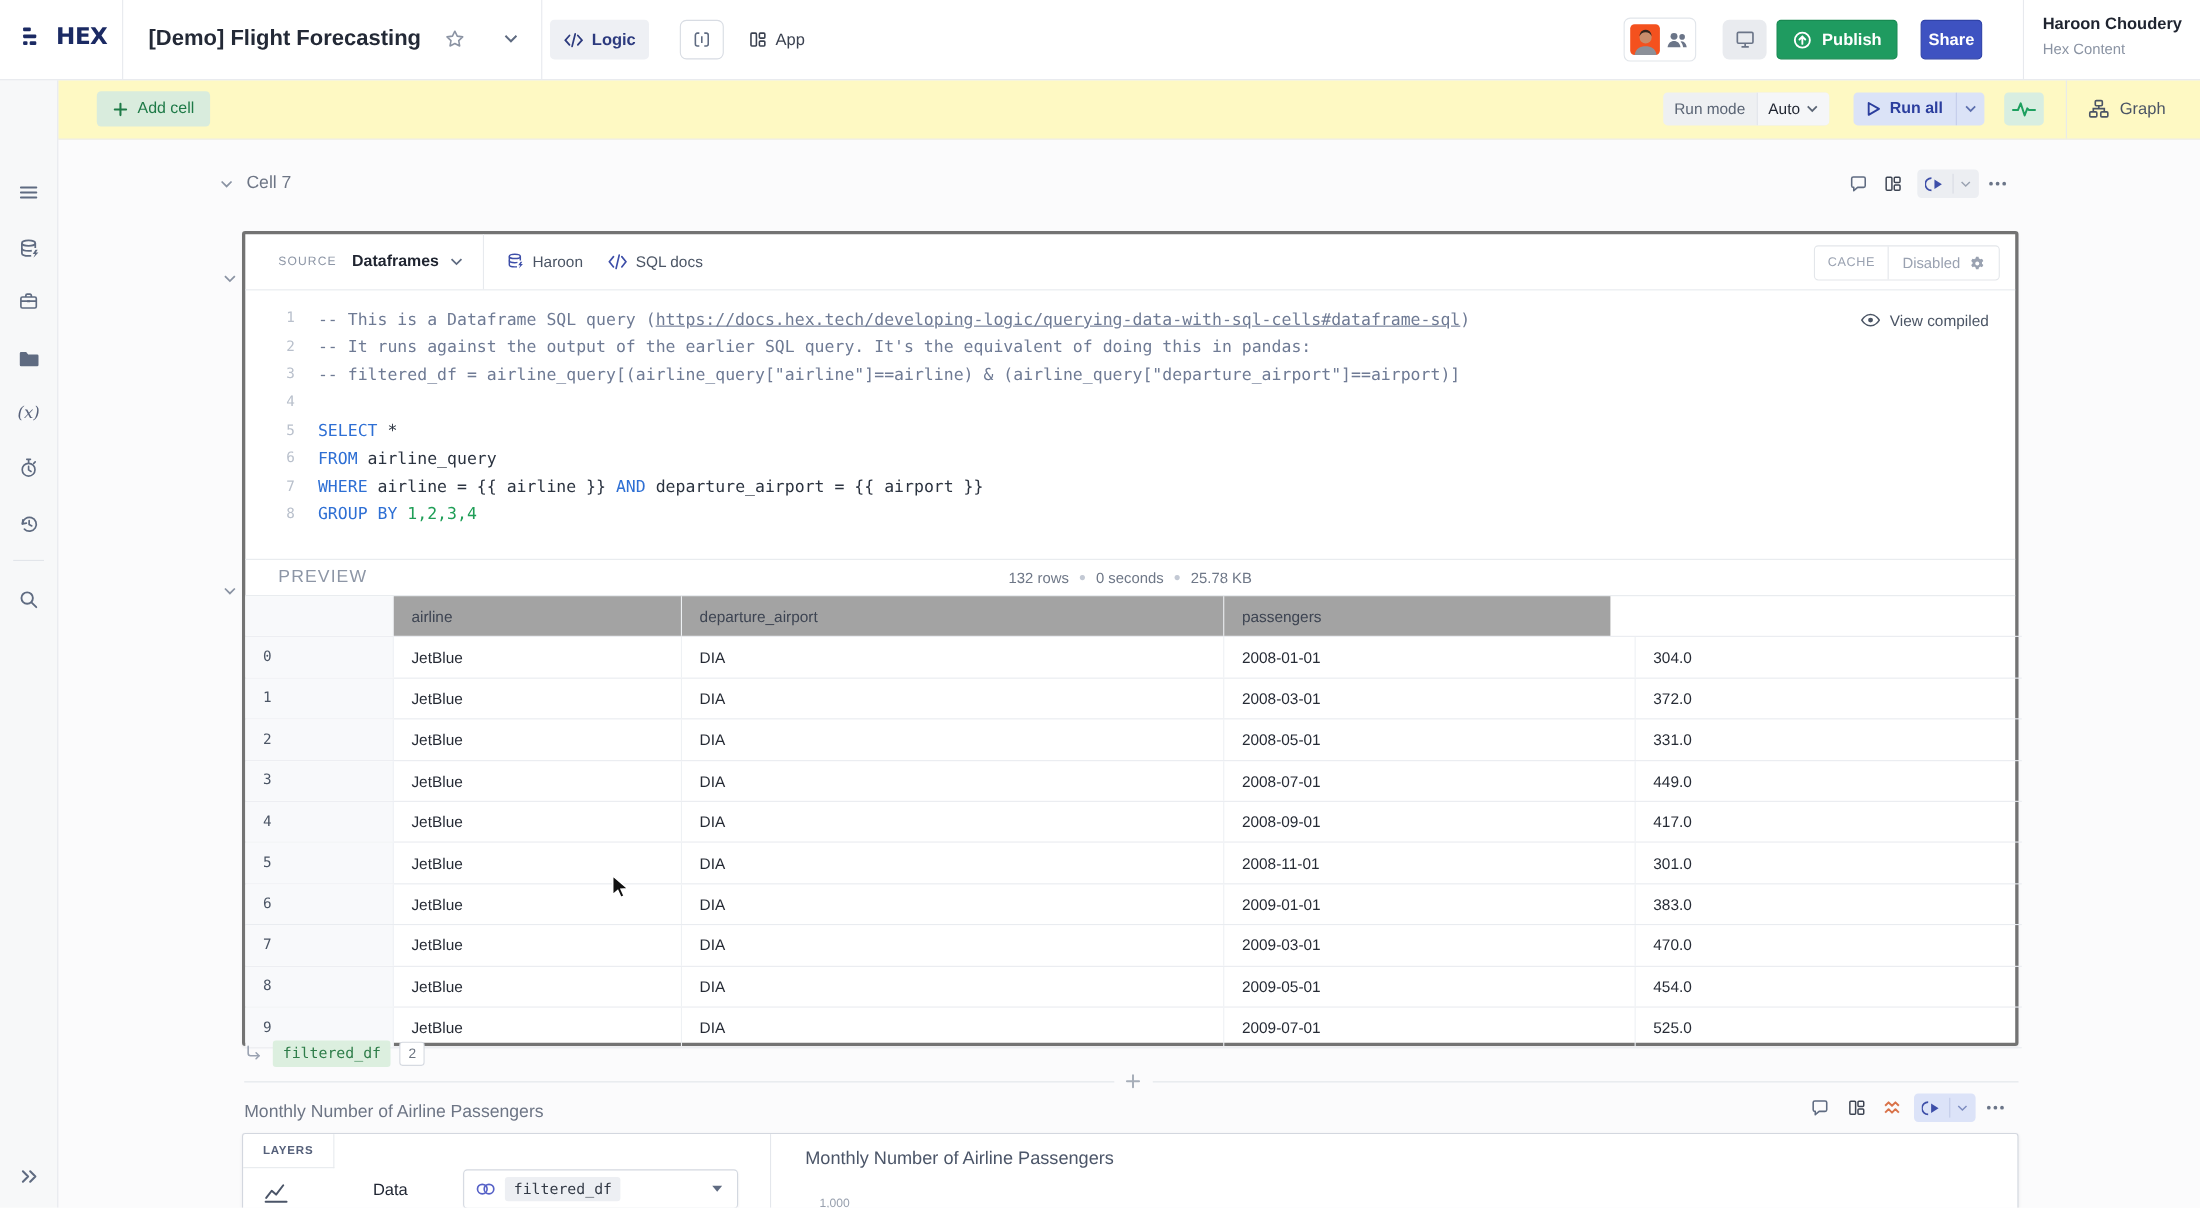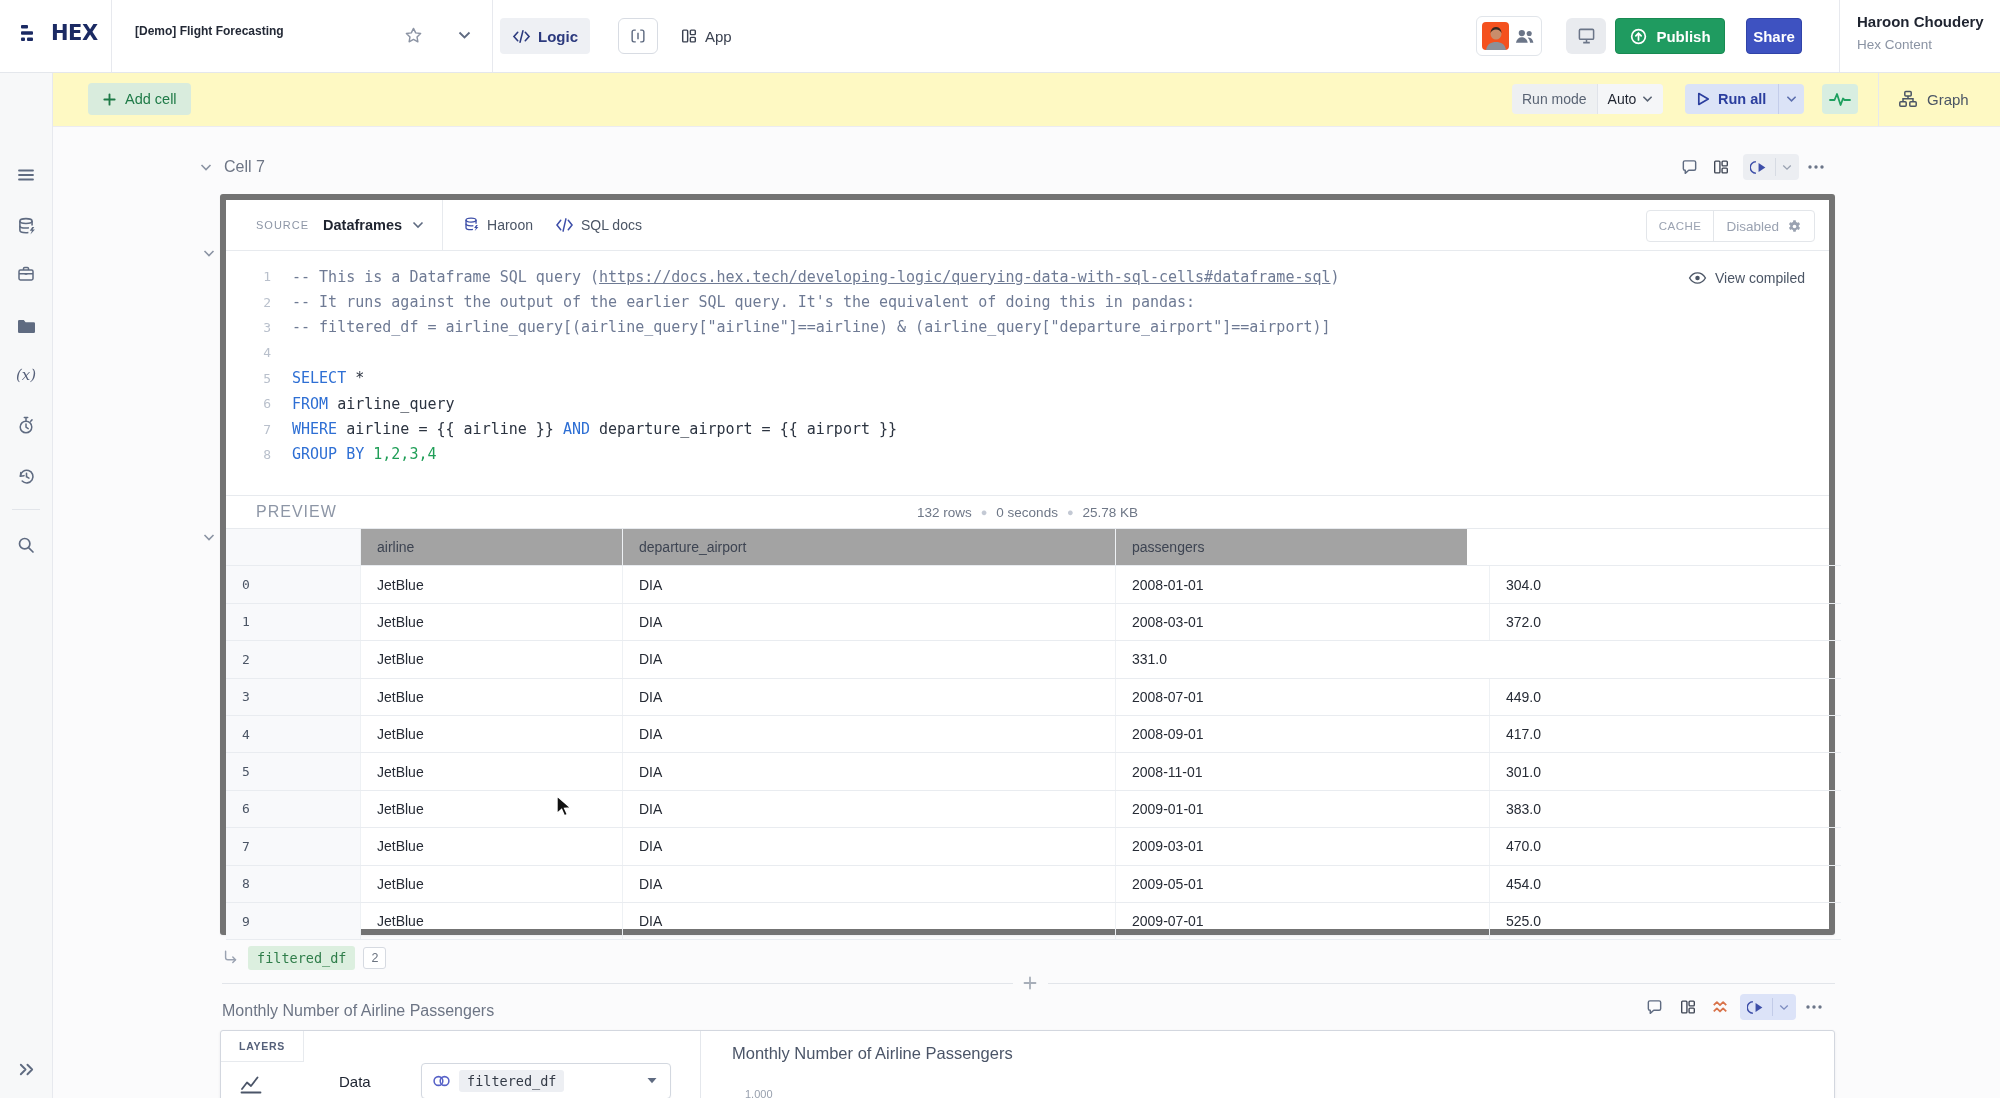--- a/index.html
+++ b/index.html
@@ -4,21 +4,21 @@
 <style>
   html,body{margin:0;padding:0;background:#fbfbfc;font-family:"Liberation Sans",sans-serif;}
   .screen{position:relative;width:2000px;height:1098px;overflow:hidden;background:#fbfbfc;}
   .abs{position:absolute;}
   svg{display:block;}
   .vline{position:absolute;width:1px;background:#e7e9ee;}
   
   .topbar{position:absolute;left:0;top:0;width:2000px;height:72px;background:#fff;border-bottom:1px solid #e4e7ec;z-index:6;}
   .logo{position:absolute;left:20px;top:21px;display:flex;align-items:center;gap:4px;cursor:pointer;}
   .logo-text{font-family:"DejaVu Sans",sans-serif;font-weight:bold;font-size:21px;letter-spacing:-.5px;color:#1b2a63;}
-  .proj-title{position:absolute;left:135px;top:24px;font-size:12px;font-weight:700;color:#232936;}
+  .proj-title{position:absolute;left:135px;top:24px;font-size:20px;font-weight:700;color:#232936;}
   .pill-tab{position:absolute;top:18px;height:36px;border-radius:4px;display:flex;align-items:center;gap:7px;padding:0 12px;box-sizing:border-box;font-size:15px;cursor:pointer;}
   .pill-tab.active{background:#eef0f4;color:#2c3a7e;font-weight:700;}
   .btn{display:flex;align-items:center;justify-content:center;gap:8px;border-radius:4px;box-sizing:border-box;cursor:pointer;}
   .publish{position:absolute;left:1615px;top:18px;width:110px;height:36px;background:#1f9b60;border:1px solid #188a52;color:#fff;font-size:15px;font-weight:700;}
   .share{position:absolute;left:1746px;top:18px;width:56px;height:36px;background:#3e52c1;border:1px solid #3043a8;color:#fff;font-size:15px;font-weight:700;}
   .user-name{position:absolute;left:1857px;top:13px;font-size:15px;font-weight:700;color:#1f2430;}
   .user-org{position:absolute;left:1857px;top:37px;font-size:13.5px;color:#8a93a3;}
   
   .sidebar{position:absolute;left:0;top:72px;width:52px;height:1026px;background:#f7f8f9;border-right:1px solid #e7e9ee;z-index:5;}
   .sb-icon{position:absolute;left:14px;width:24px;height:24px;display:flex;align-items:center;justify-content:center;cursor:pointer;}
@@ -31,21 +31,21 @@
   .runall{position:absolute;left:1633px;top:12px;height:30px;background:#dbe3f7;border-radius:4px;display:flex;align-items:stretch;overflow:hidden;cursor:pointer;}
   .runall .main{display:flex;align-items:center;gap:8px;padding:0 12px;color:#2b3e9e;font-size:14.5px;font-weight:700;}
   .runall .car{display:flex;align-items:center;padding:0 7px;border-left:1px solid #c4cdea;}
   .pulsebtn{position:absolute;left:1770px;top:12px;width:36px;height:30px;background:#d8eee1;border-radius:4px;display:flex;align-items:center;justify-content:center;cursor:pointer;}
   .graphbtn{position:absolute;left:1846px;top:12px;height:30px;display:flex;align-items:center;gap:9px;color:#4b5565;font-size:15px;cursor:pointer;}
   
   .cell-head{position:absolute;height:30px;display:flex;align-items:center;z-index:3;}
   .cell-label{font-size:16px;color:#6d7585;}
   .hicon{position:absolute;width:22px;height:22px;display:flex;align-items:center;justify-content:center;cursor:pointer;}
   .runbox{position:absolute;width:56px;height:26px;border-radius:4px;display:flex;align-items:center;cursor:pointer;}
-  .cellbox{position:absolute;left:220px;width:1615px;background:#fff;border:6px solid #737373;border-radius:3px;box-shadow:0 1px 2px rgba(16,24,40,.05);box-sizing:border-box;}
+  .cellbox{position:absolute;left:220px;width:1615px;background:#fff;border:3px solid #737373;border-radius:3px;box-shadow:0 1px 2px rgba(16,24,40,.05);box-sizing:border-box;margin-top:16px;}
   .srcrow{position:absolute;left:0;top:0;width:100%;height:51px;border-bottom:1px solid #e7eaee;display:flex;align-items:center;box-sizing:border-box;}
   .srclab{margin-left:30px;font-size:11px;letter-spacing:1px;color:#8d96a6;}
   .srcval{margin-left:14px;font-size:14.5px;font-weight:700;color:#1f2430;}
   .srcdiv{width:1px;height:50px;background:#e7eaee;margin-left:18px;}
   .srclink{display:flex;align-items:center;gap:7px;font-size:14px;color:#4b5565;cursor:pointer;}
   .cachebadge{position:absolute;right:14px;top:10px;height:30px;border:1px solid #e3e6ea;border-radius:4px;display:flex;align-items:stretch;color:#9aa2b1;cursor:pointer;}
   .cachebadge .cl{display:flex;align-items:center;padding:0 12px;font-size:11.5px;letter-spacing:.5px;}
   .cachebadge .cv{display:flex;align-items:center;gap:8px;padding:0 12px;font-size:13.5px;border-left:1px solid #e3e6ea;}
   .codearea{position:absolute;left:0;top:51px;width:100%;padding-top:13px;}
   .code-line{display:flex;height:25.4px;align-items:center;font-family:"DejaVu Sans Mono",monospace;font-size:15px;}
@@ -416,20 +416,21 @@
             <div class="tcell tc0">1</div>
             <div class="tcell tc1">JetBlue</div>
             <div class="tcell tc2">DIA</div>
             <div class="tcell tc3">2008-03-01</div>
             <div class="tcell tc4">372.0</div>
           </div>
           <div class="trow">
             <div class="tcell tc0">2</div>
             <div class="tcell tc1">JetBlue</div>
             <div class="tcell tc2">DIA</div>
+            <div class="tcell tc3">2008-05-01</div>
             <div class="tcell tc4">331.0</div>
           </div>
           <div class="trow">
             <div class="tcell tc0">3</div>
             <div class="tcell tc1">JetBlue</div>
             <div class="tcell tc2">DIA</div>
             <div class="tcell tc3">2008-07-01</div>
             <div class="tcell tc4">449.0</div>
           </div>
           <div class="trow">

